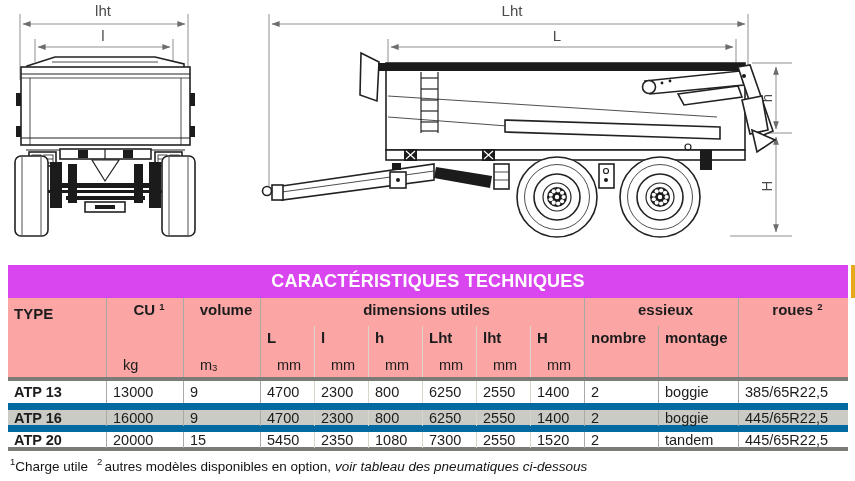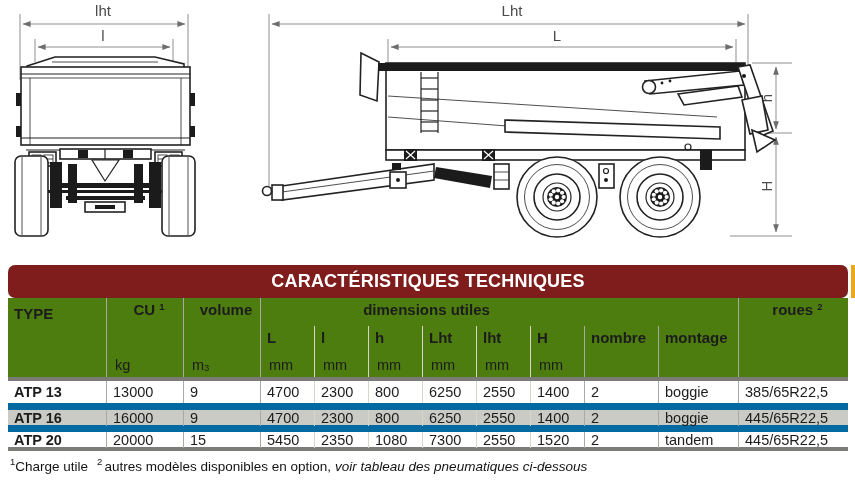--- a/index.html
+++ b/index.html
@@ -12,29 +12,29 @@
   .dtx{fill:#4b4b4b;font-size:15px;font-family:"Liberation Sans",sans-serif;}
   .k{stroke:#222;stroke-width:1.2;fill:none;}
   .kt{stroke:#222;stroke-width:0.8;fill:none;}
   .k2{stroke:#222;stroke-width:1.6;fill:#fff;}
   .kf{fill:#1b1b1b;stroke:none;}
   .kw{stroke:#fff;stroke-width:1.2;fill:none;}
 
   
   .tbl{position:absolute;left:8px;top:265px;width:840px;color:#1c1c1c;}
   .tbl *{box-sizing:border-box;}
-  .tbl-title{height:33px;background:#7f1d1d;color:#fff;display:flex;align-items:center;justify-content:center;
-             font-weight:bold;font-size:18px;letter-spacing:.2px;transform-origin:center;border-radius:7px;}
+  .tbl-title{height:33px;background:#d946ef;color:#fff;display:flex;align-items:center;justify-content:center;
+             font-weight:bold;font-size:18px;letter-spacing:.2px;transform-origin:center;}
   .accent{position:absolute;left:851px;top:265px;width:4px;height:33px;background:#e9a91c;}
 
   .gridcols{display:grid;grid-template-columns:98px 77px 77px 54px 54px 54px 54px 54px 54px 74px 80px 110px;}
-  .thead{grid-template-rows:28px 24px 27px;background:#4d7c0f;}
+  .thead{grid-template-rows:28px 24px 27px;background:#fca5a5;}
   .hc{font-weight:bold;font-size:15px;padding:3px 0 0 6px;white-space:nowrap;}
   .ctr{text-align:center;padding-left:8px;}
-  .unit{font-weight:normal;font-size:14.5px;display:flex;align-items:flex-end;padding:0 0 4px 8px;}
+  .unit{font-weight:normal;font-size:14.5px;display:flex;align-items:flex-end;padding:0 0 4px 16px;}
   .bl{border-left:1px solid #a9a9a5;}
   .bll{border-left:1px solid #d9d5cb;}
   sup{font-size:9.5px;vertical-align:5px;font-weight:bold;}
   .unit sup{font-weight:normal;}
 
   .p-type{grid-column:1;grid-row:1/4;padding-top:7px;}
   .p-cu{grid-column:2;grid-row:1;}   .p-vol{grid-column:3;grid-row:1;}
   .p-dims{grid-column:4/10;grid-row:1;} .p-ess{grid-column:10/12;grid-row:1;} .p-roues{grid-column:12;grid-row:1;}
   .p-c2r2{grid-column:2;grid-row:2;} .p-c3r2{grid-column:3;grid-row:2;} .p-c12r2{grid-column:12;grid-row:2;}
   .p-dc1{grid-column:4;grid-row:2;} .p-dc2{grid-column:5;grid-row:2;} .p-dc3{grid-column:6;grid-row:2;}
@@ -234,20 +234,21 @@
   </svg>
 
   <div class="tbl">
     <div class="tbl-title">CARACTÉRISTIQUES TECHNIQUES</div>
 
     <div class="gridcols thead">
       <div class="hc p-type">TYPE</div>
       <div class="hc ctr p-cu bl"><span>CU</span>&nbsp;<sup>1</sup></div>
       <div class="hc ctr p-vol bl">volume</div>
       <div class="hc ctr p-dims bl">dimensions utiles</div>
+      <div class="hc ctr p-ess bl">essieux</div>
       <div class="hc ctr p-roues bl"><span>roues</span>&nbsp;<sup>2</sup></div>
 
       <div class="p-c2r2 bl"></div>
       <div class="p-c3r2 bl"></div>
       <div class="hc p-dc1 bl">L</div>
       <div class="hc p-dc2 bll">l</div>
       <div class="hc p-dc3 bll">h</div>
       <div class="hc p-dc4 bll">Lht</div>
       <div class="hc p-dc5 bll">lht</div>
       <div class="hc p-dc6 bll">H</div>

